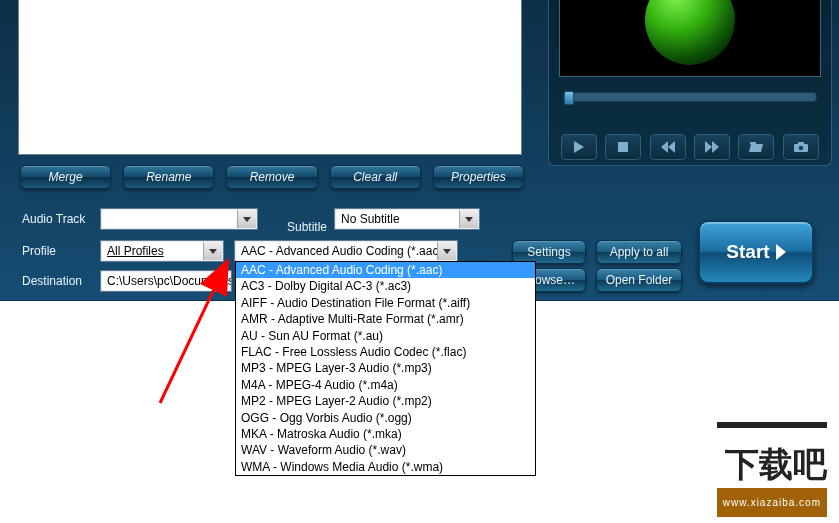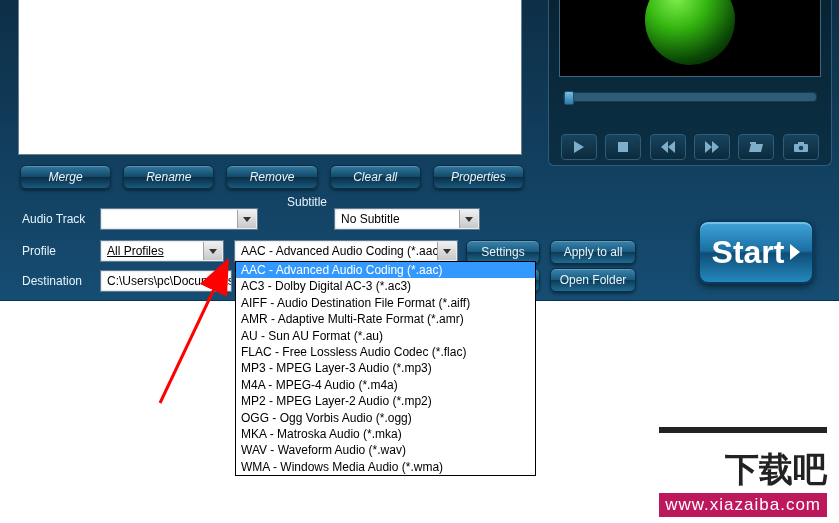--- a/index.html
+++ b/index.html
@@ -130,21 +130,21 @@
   box-shadow: 0 1px 0 rgba(255,255,255,.2) inset, 0 2px 3px rgba(0,0,0,.4);
   font-style: italic;
 }
 .labels {
   position: absolute;
   left: 22px;
   color: #e8f3fb;
   font-size: 12px;
 }
 .lbl-audio { top: 212px; }
-.lbl-subtitle { left: 287px; top: 195px; color: #e8f3fb; position: absolute; }
+.lbl-subtitle { left: 287px; top: 220px; color: #e8f3fb; position: absolute; }
 .lbl-profile { top: 244px; }
 .lbl-dest { top: 274px; }
 .sel {
   position: absolute;
   height: 20px;
   background: #fff;
   border: 1px solid #5a7c96;
   box-shadow: inset 0 0 2px rgba(0,0,0,.3);
 }
 .sel-inner {
@@ -182,36 +182,37 @@
   height: 22px;
   background: linear-gradient(#3b84ac, #1a5a7f 48%, #0d3b58 52%, #206b92);
   border: 1px solid #0a2e45;
   border-radius: 6px;
   color: #e8f3fb;
   text-align: center;
   line-height: 22px;
   font-size: 12px;
   cursor: pointer;
   box-shadow: 0 1px 0 rgba(255,255,255,.2) inset, 0 2px 3px rgba(0,0,0,.4);
+  margin-left: 46px;
 }
 .btn-settings { left: 466px; top: 240px; width: 72px; }
 .btn-applyall { left: 550px; top: 240px; width: 84px; }
 .btn-browse { left: 466px; top: 268px; width: 72px; }
 .btn-openfolder { left: 550px; top: 268px; width: 84px; }
 .start-btn {
   position: absolute;
   left: 698px;
   top: 220px;
   width: 112px;
   height: 60px;
   background: linear-gradient(#3fa5da, #1b6ea1 48%, #0f4d77 52%, #2388bd);
   border: 2px solid #0a3a5b;
   border-radius: 10px;
   color: #fff;
-  font-size: 32px;
+  font-size: 19px;
   font-weight: bold;
   display: flex;
   align-items: center;
   justify-content: center;
   gap: 6px;
   cursor: pointer;
   box-shadow: 0 2px 0 rgba(255,255,255,.3) inset, 0 3px 6px rgba(0,0,0,.5);
 }
 .start-btn .tri {
   width: 0; height: 0;
@@ -254,24 +255,24 @@
 }
 .wm-big {
   font-size: 34px;
   font-weight: 900;
   color: #222;
   font-family: "SimHei", Arial, sans-serif;
   border-top: 6px solid #222;
   padding-top: 14px;
 }
 .wm-url {
-  font-size: 17px;
-  background: #be185d;
+  font-size: 10px;
+  background: #a16207;
   color: #fff;
-  padding: 2px 6px;
+  padding: 9px 6px;
   display: inline-block;
   letter-spacing: 1px;
 }
 </style>
 </head>
 <body>
 
 <div class="app">
 
   <div class="file-list"></div>

